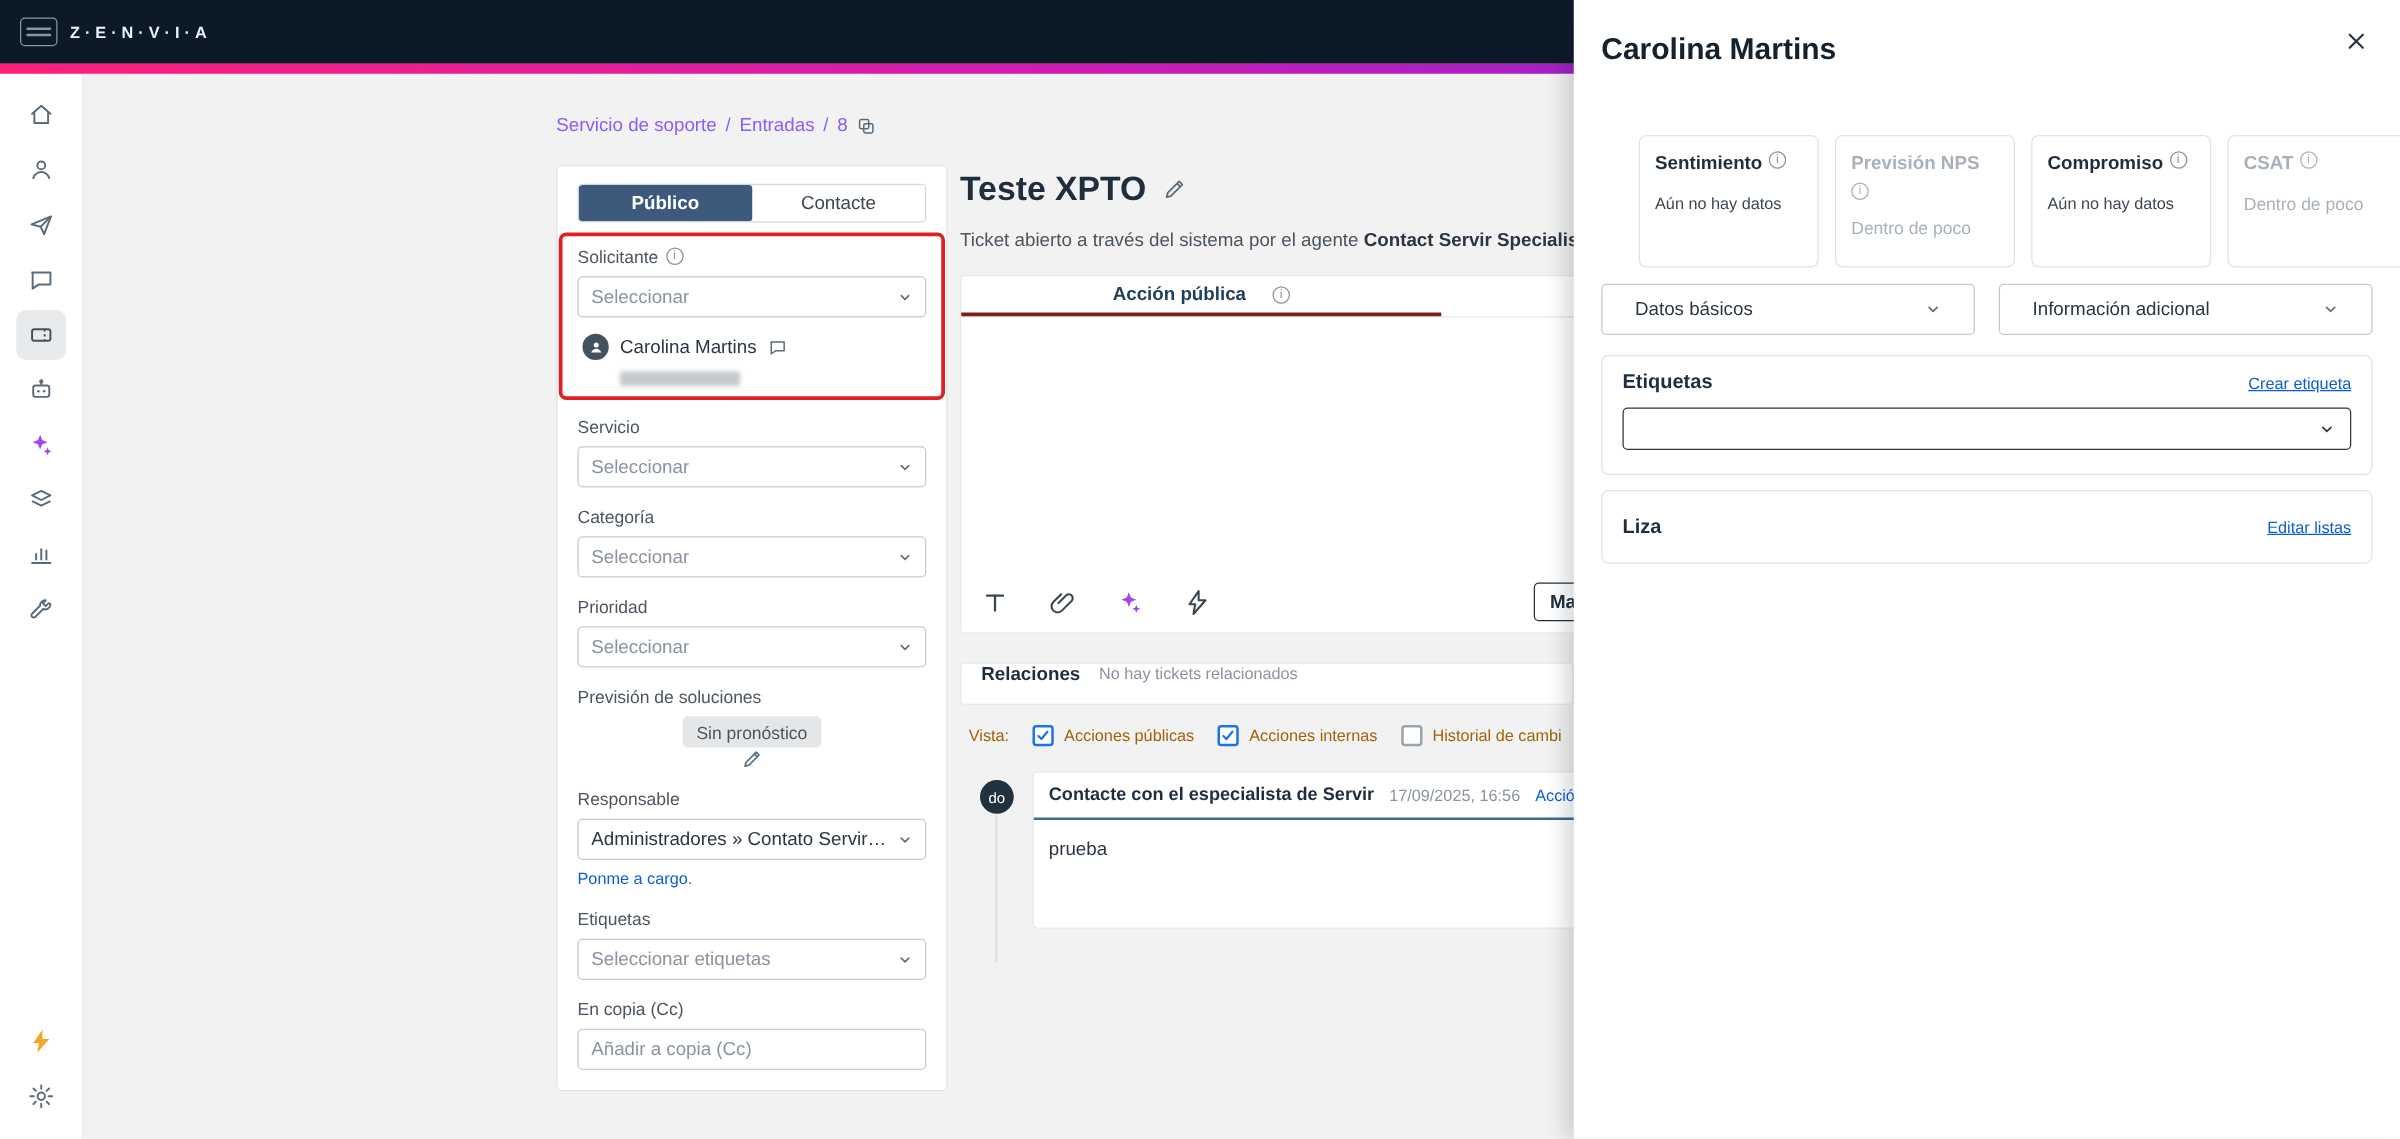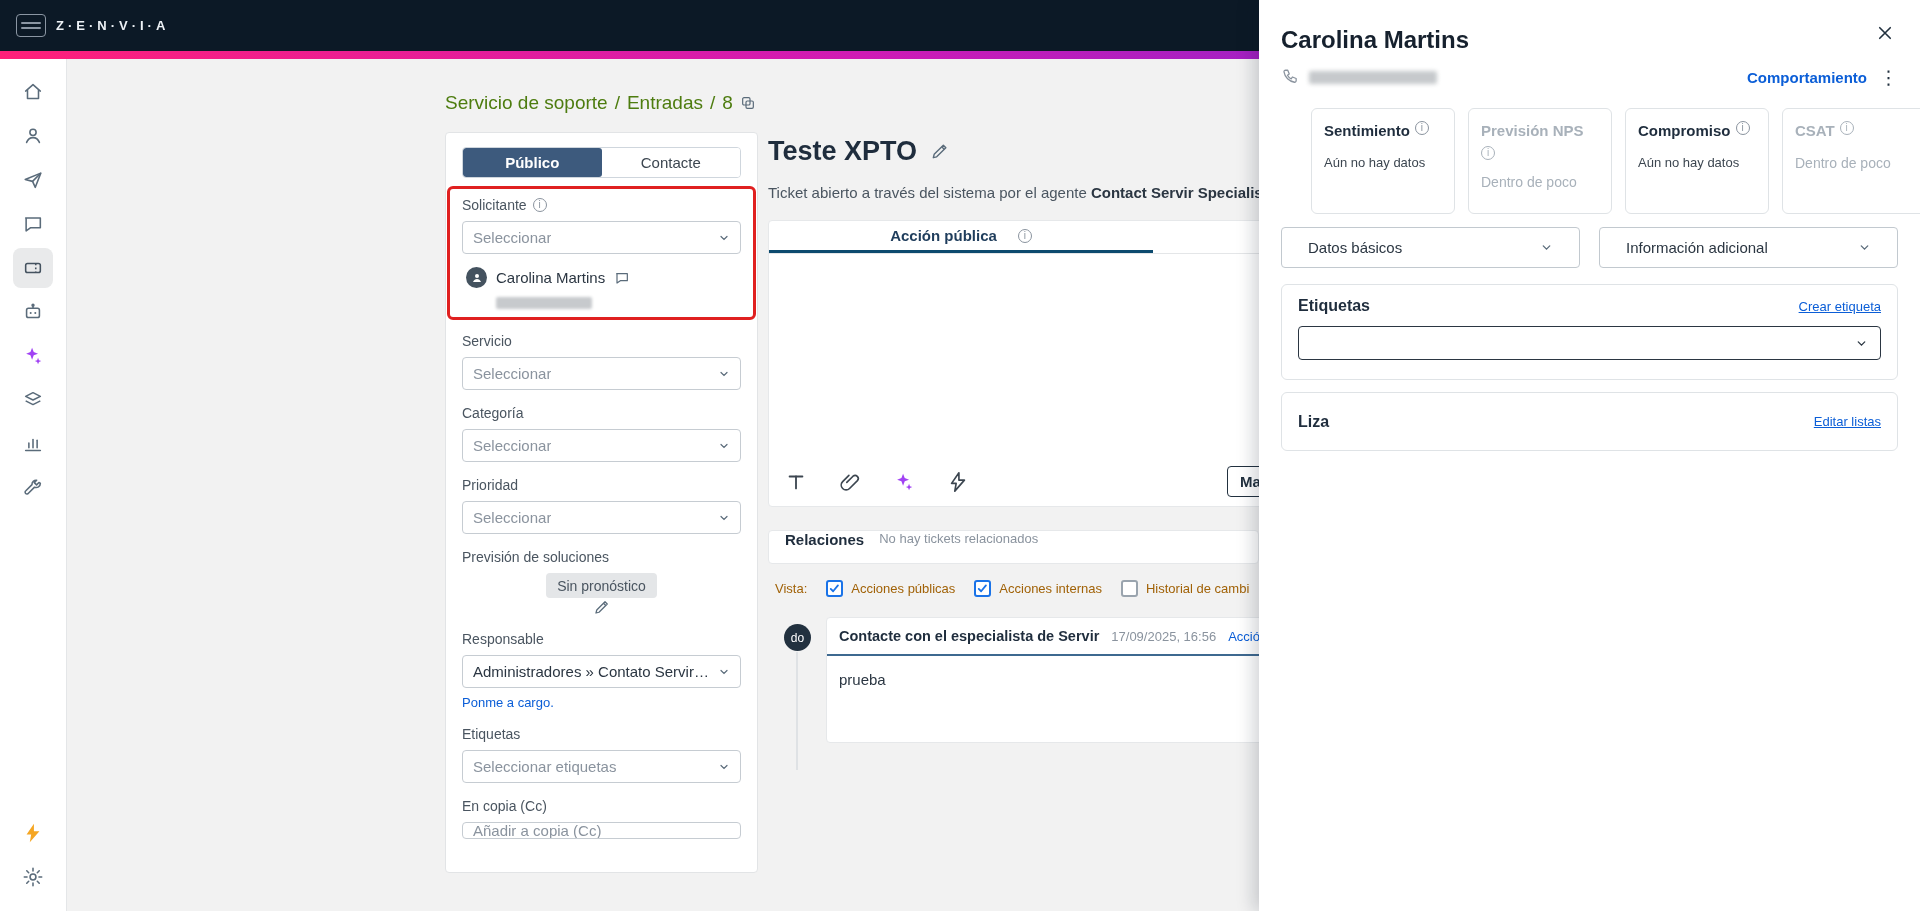--- a/index.html
+++ b/index.html
@@ -15,21 +15,21 @@
   #brandbar { position:absolute; left:0; top:51px; width:1920px; height:8px; background:linear-gradient(90deg,#ff2079 0%, #cf1bb5 45%, #5b2bd9 100%); z-index:5; }
 
   
   #sidebar { position:absolute; left:0; top:59px; width:67px; height:852px; background:#ffffff; border-right:1px solid #e4e6e8; display:flex; flex-direction:column; align-items:center; padding-top:13px; padding-bottom:10px; z-index:4; }
   .side-icon { width:40px; height:40px; display:flex; align-items:center; justify-content:center; border-radius:8px; color:#5a6b7a; margin-bottom:4px; cursor:pointer; flex:none; }
   .side-icon.active { background:#e9eaeb; color:#44525f; }
   .side-icon svg { width:22px; height:22px; }
   .side-spacer { flex:1; }
 
   
-  #breadcrumb { position:absolute; left:445px; top:92px; display:flex; align-items:center; gap:7px; font-size:19px; color:#4d7c0f; z-index:1; }
+  #breadcrumb { position:absolute; left:445px; top:92px; display:flex; align-items:center; gap:7px; font-size:15px; color:#8b5cf6; z-index:1; }
   #breadcrumb .crumb { cursor:pointer; }
   #breadcrumb .copy { color:#5a6b7a; cursor:pointer; }
 
   
   #form-card { position:absolute; left:445px; top:132px; width:313px; height:741px; background:#fff; border:1px solid #e2e4e6; border-radius:4px; padding:14px 16px; z-index:1; }
   .seg { display:flex; height:31px; border:1px solid #cfd6dd; border-radius:4px; overflow:hidden; }
   .seg-tab { flex:1; display:flex; align-items:center; justify-content:center; font-size:15px; color:#3c4650; background:#fff; cursor:pointer; }
   .seg-tab.active { background:#3d5a7d; color:#fff; font-weight:bold; border-radius:3px; }
   .f-label { font-size:14px; color:#4a5560; display:flex; align-items:center; gap:6px; margin-top:15px; margin-bottom:8px; }
   .select { height:33px; border:1px solid #c6ccd2; border-radius:4px; display:flex; align-items:center; justify-content:space-between; padding:0 10px; background:#fff; cursor:pointer; font-size:15px; color:#8a939e; gap:6px; }
@@ -38,36 +38,36 @@
   .chev { color:#5a6b7a; flex:none; }
   .contact-row { display:flex; align-items:center; gap:9px; margin-top:13px; padding-left:4px; }
   .mini-avatar { width:21px; height:21px; border-radius:50%; background:#44525f; display:flex; align-items:center; justify-content:center; color:#fff; flex:none; }
   .contact-name { font-size:15px; color:#2b3642; }
   .contact-chat { color:#5a6b7a; cursor:pointer; }
   .redact { height:12px; width:96px; background:#c7cacd; border-radius:2px; filter:blur(1.5px); margin:9px 0 0 34px; }
   .chip-row { display:flex; align-items:center; justify-content:space-between;flex-direction:column; }
   .chip { display:inline-flex; align-items:center; height:25px; padding:0 11px; background:#e4e6e8; border-radius:4px; font-size:14px; color:#4a5560; }
   .pencil { color:#5a6b7a; cursor:pointer; }
   .mini-link { font-size:13px; color:#0b5ed7; margin-top:7px; display:inline-block; cursor:pointer; }
-  .cc-input { width:100%; height:17px; border:1px solid #c6ccd2; border-radius:4px; padding:0 10px; font-size:15px; color:#2b3642; font-family:"Liberation Sans",sans-serif; }
+  .cc-input { width:100%; height:33px; border:1px solid #c6ccd2; border-radius:4px; padding:0 10px; font-size:15px; color:#2b3642; font-family:"Liberation Sans",sans-serif; }
   .cc-input::placeholder { color:#8a939e; }
   .info-i { display:inline-flex; width:14px; height:14px; border:1px solid #8a939e; color:#8a939e; border-radius:50%; font-size:10px; line-height:1; align-items:center; justify-content:center; font-weight:normal; flex:none; font-style:normal; }
 
   
   #annotation { position:absolute; left:447px; top:186px; width:309px; height:134px; border:3px solid #e02020; border-radius:6px; z-index:10; pointer-events:none; }
 
   
   #ticket-title-row { position:absolute; left:768px; top:135px; display:flex; align-items:center; gap:13px; z-index:1; }
   #ticket-title-row h1 { font-size:27px; line-height:32px; color:#1f2d3d; font-weight:bold; }
   #ticket-subtitle { position:absolute; left:768px; top:184px; font-size:15px; color:#4a5560; white-space:nowrap; z-index:1; width:740px; overflow:hidden; }
   #ticket-subtitle b { color:#2b3642; }
 
   #editor { position:absolute; left:768px; top:220px; width:745px; height:287px; background:#fff; border:1px solid #e6e8ea; border-radius:4px; z-index:1; display:flex; flex-direction:column; }
   .editor-tabs { height:33px; border-bottom:1px solid #e4e6e8; display:flex; }
-  .editor-tab { flex:0 0 384px; display:flex; align-items:center; justify-content:center; gap:21px; font-size:15px; font-weight:bold; color:#1f3d5c; border-bottom:3px solid #0c4a6e; cursor:pointer; }
+  .editor-tab { flex:0 0 384px; display:flex; align-items:center; justify-content:center; gap:21px; font-size:15px; font-weight:bold; color:#1f3d5c; border-bottom:3px solid #7f1d1d; cursor:pointer; }
   .editor-body { flex:1; cursor:text; }
   .editor-toolbar { height:48px; display:flex; align-items:center; gap:32px; padding:0 16px; position:relative; }
   .tool-btn { color:#3c4650; cursor:pointer; }
   .tool-btn.purple { color:#a142f4; }
   .resolve-btn { position:absolute; left:458px; bottom:9px; width:220px; height:31px; border:1.5px solid #22313f; border-radius:4px; background:#fff; font-size:15px; font-weight:bold; color:#22313f; display:flex; align-items:center; justify-content:flex-start; padding-left:12px; cursor:pointer; }
 
   #relations { position:absolute; left:768px; top:530px; width:491px; height:34px; background:#fff; border:1px solid #e6e8ea; border-radius:4px; display:flex; gap:15px; padding:0 16px; z-index:1; }
   #relations .rel-title { font-size:15px; font-weight:bold; color:#1f2d3d; }
   #relations .rel-empty { font-size:13px; color:#8a939e; }
 
@@ -401,32 +401,20 @@
 </div>
 
 <div id="panel">
   <span class="p-close">
     <svg width="18" height="18" viewBox="0 0 24 24" fill="none" stroke="currentColor" stroke-width="2.2" stroke-linecap="round">
         <path d="M5 5l14 14M19 5L5 19"></path>
       </svg>
   </span>
   <div class="p-title">Carolina Martins</div>
 
-  <div class="p-contact-row">
-    <span class="p-phone">
-      <svg width="18" height="18" viewBox="0 0 24 24" fill="none" stroke="currentColor" stroke-width="1.7" stroke-linejoin="round">
-          <path d="M6 3h3l2 5-2.4 1.6a12.5 12.5 0 005 5L15.2 12l5 2v3a2 2 0 01-2.2 2A16.5 16.5 0 014 5.2 2 2 0 016 3Z"></path>
-        </svg>
-    </span>
-    <span class="p-redact"></span>
-    <span class="p-behavior">
-      <span class="blink">Comportamiento</span>
-      <span class="kebab">⋮</span>
-    </span>
-  </div>
 
   <div class="p-metrics">
     <div class="metric">
       <div class="m-title">
           <span>Sentimiento</span>
           <span class="info-i">i</span>
         </div>
       <div class="m-value">Aún no hay datos</div>
     </div>
     <div class="metric muted">

